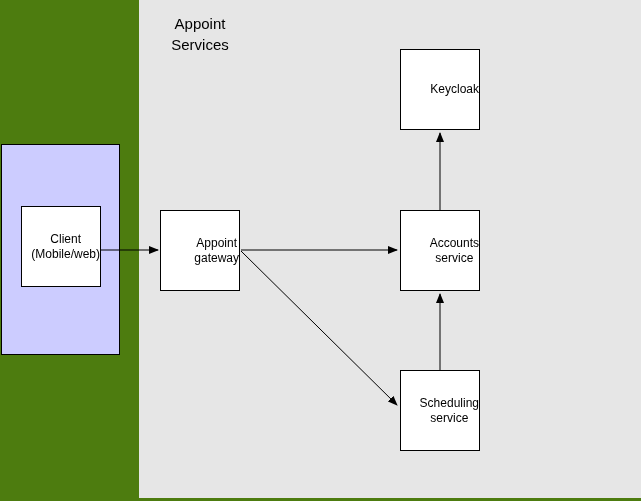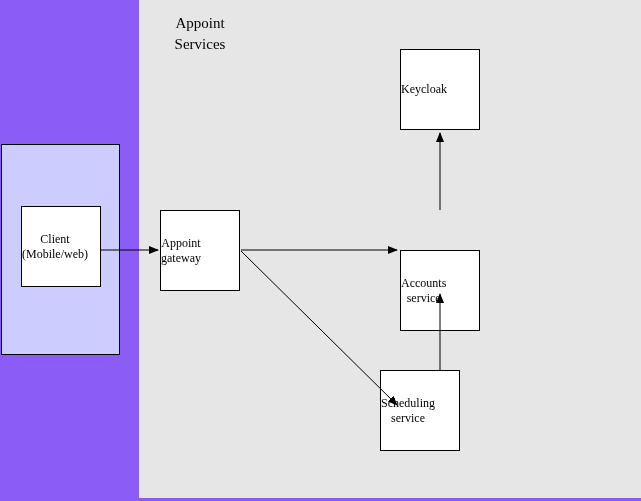--- a/index.html
+++ b/index.html
@@ -1,22 +1,22 @@
 <!DOCTYPE html>
 <html><head>
 <meta charset="utf-8">
 <style>
   * { box-sizing: border-box; }
   html, body { margin: 0; padding: 0; background: #ffffff; }
   .canvas {
     position: relative;
     width: 641px;
     height: 501px;
-    background: #8b5cf6;
-    font-family: Liberation Serif, serif;
+    background: #4d7c0f;
+    font-family: Liberation Sans, sans-serif;
     overflow: hidden;
   }
   .services-panel {
     position: absolute;
     left: 139px;
     top: 0;
     width: 502px;
     height: 498px;
     background: #e6e6e6;
   }
@@ -41,32 +41,32 @@
     border: 1px solid #000000;
   }
   .node {
     position: absolute;
     width: 80px;
     height: 81px;
     background: #ffffff;
     border: 1px solid #000000;
     display: flex;
     align-items: center;
-    justify-content: flex-start;
+    justify-content: flex-end;
     text-align: center;
     font-size: 12px;
     line-height: 15px;
     color: #000000;
   }
   .node .label { white-space: pre-line; }
   #node-client     { left: 21px;  top: 206px; }
   #node-gateway    { left: 160px; top: 210px; }
   #node-keycloak   { left: 400px; top: 49px;  }
-  #node-accounts   { left: 400px; top: 210px; margin-top: 40px; }
-  #node-scheduling { left: 380px; top: 370px; }
+  #node-accounts   { left: 400px; top: 210px; }
+  #node-scheduling { left: 400px; top: 370px; }
   .edges-layer {
     position: absolute;
     left: 0;
     top: 0;
     width: 641px;
     height: 501px;
     pointer-events: none;
   }
   .edges-layer line { stroke: #000000; stroke-width: 1; pointer-events: auto; }
 </style>

